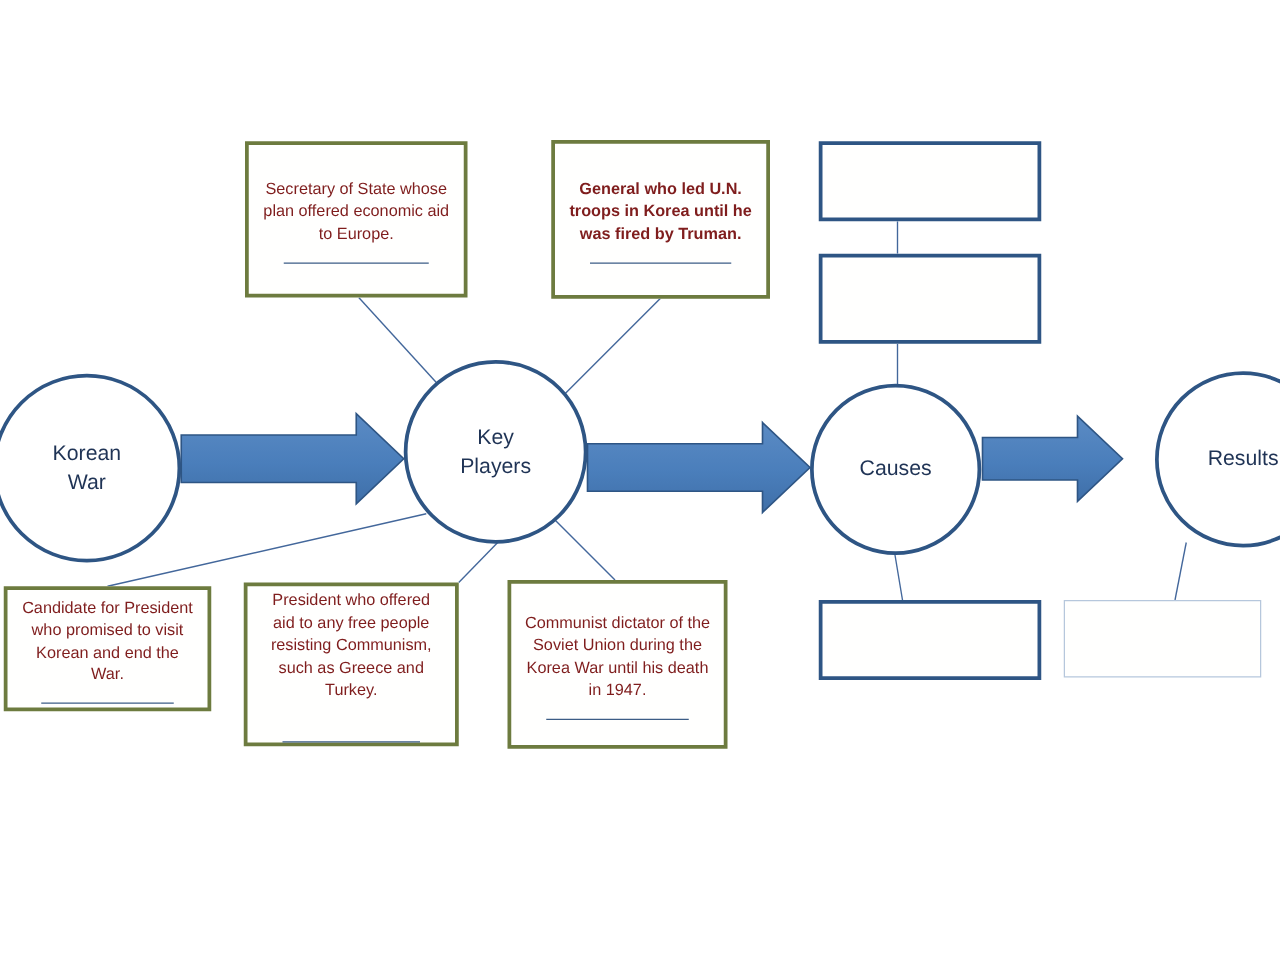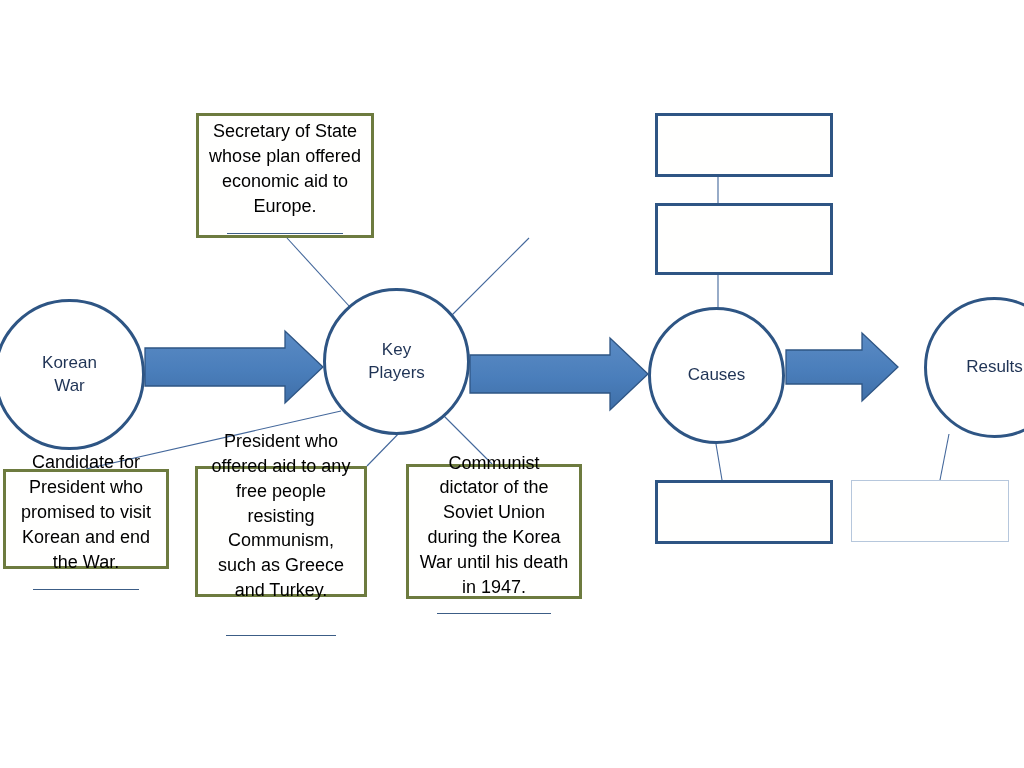--- a/index.html
+++ b/index.html
@@ -35,23 +35,23 @@
     background: #fffffe;
     border: 3px solid #6d7b3f;
     display: flex;
     flex-direction: column;
     align-items: center;
     justify-content: center;
     padding: 6px 10px 4px 10px;
   }
   .note .note-text {
     text-align: center;
-    font-size: 18px;
+    font-size: 13px;
     line-height: 1.38;
-    color: #000000;
+    color: #7f1d1d;
     white-space: pre-line;
   }
   .note.bold .note-text {
     font-weight: bold;
   }
   .note .blank-line {
     margin-top: 14px;
     width: 76%;
     height: 0;
     border-bottom: 1.6px solid #3c5d86;
@@ -135,20 +135,24 @@
 
   <div class="circle" style="left:924px; top:297px; width:141px; height:141px;">
     <span class="circle-label">Results</span>
   </div>
 
   <div class="note" style="left:196px; top:113px; width:178px; height:125px;">
     <span class="note-text">Secretary of State whose plan offered economic aid to Europe.</span>
     <span class="blank-line"></span>
   </div>
 
+  <div class="note bold" style="left:441px; top:112px; width:175px; height:127px;">
+    <span class="note-text">General who led U.N. troops in Korea until he was fired by Truman.</span>
+    <span class="blank-line"></span>
+  </div>
 
   <div class="note" style="left:3px; top:469px; width:166px; height:100px;">
     <span class="note-text">Candidate for President who promised to visit Korean and end the War.</span>
     <span class="blank-line"></span>
   </div>
 
   <div class="note" style="left:195px; top:466px; width:172px; height:131px;gap:18px;">
     <span class="note-text">President who offered aid to any free people resisting Communism, such as Greece and Turkey.</span>
     <span class="blank-line"></span>
   </div>

